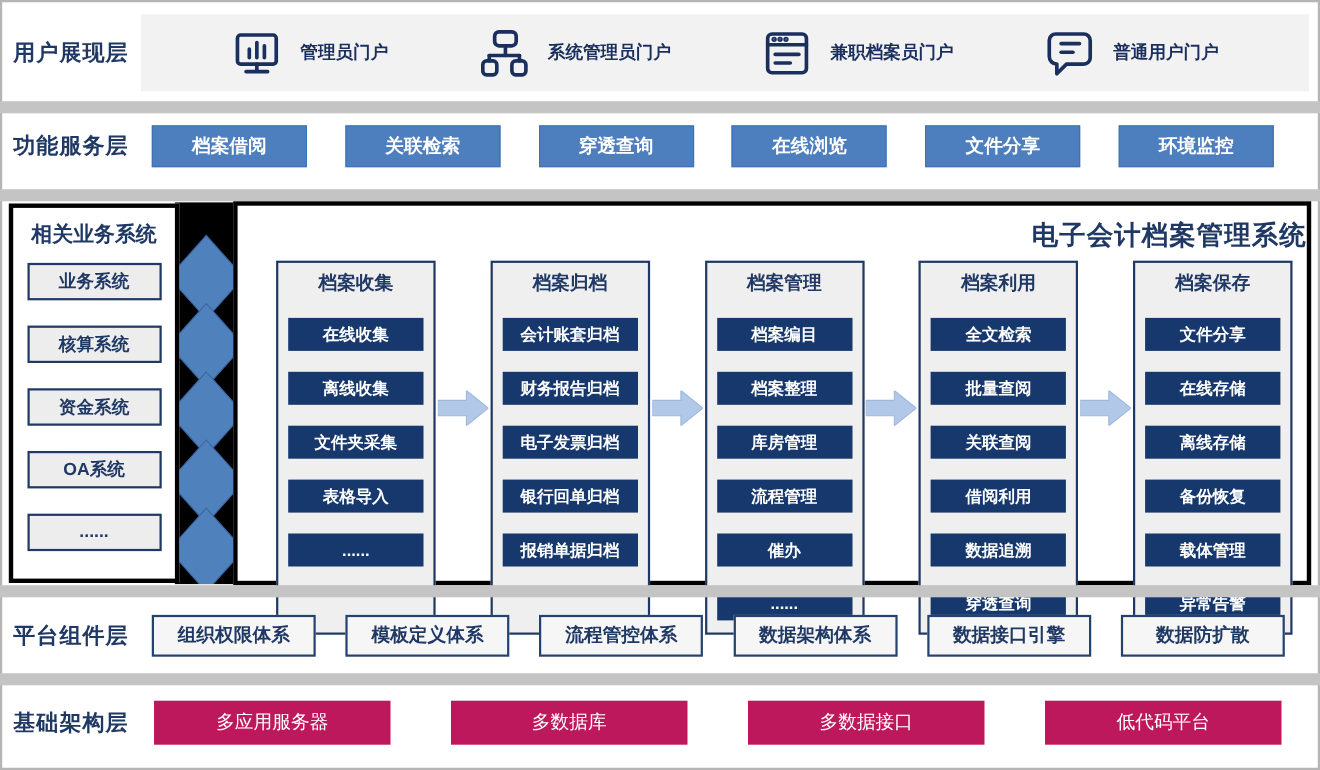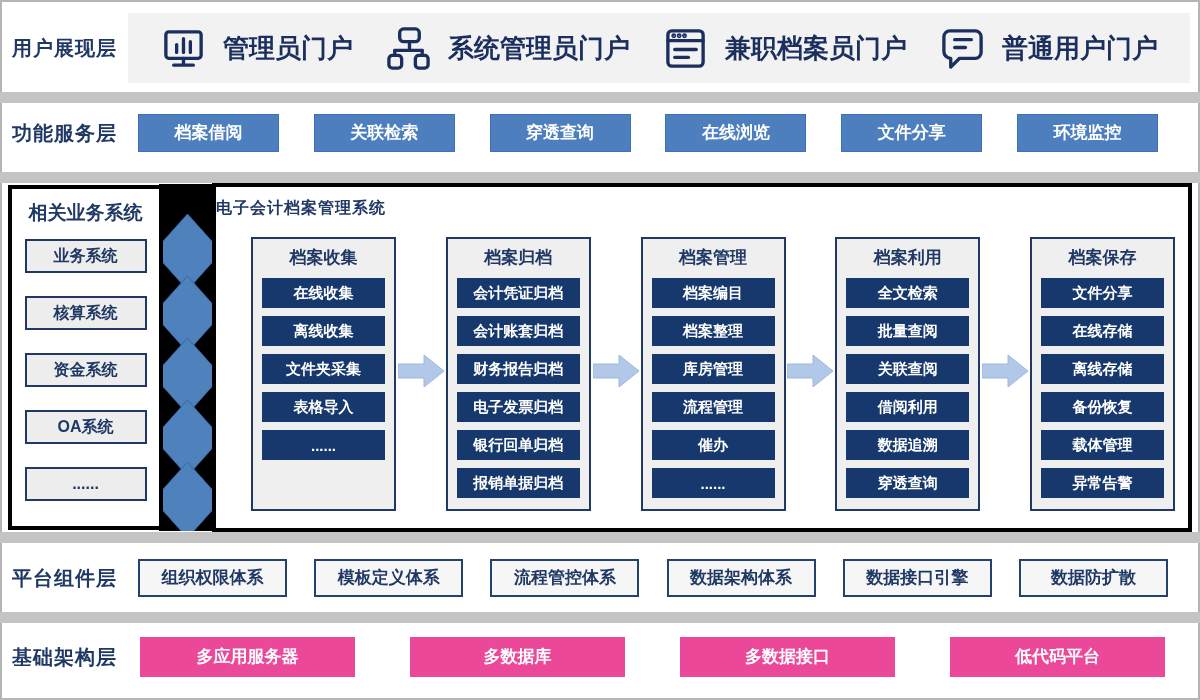--- a/index.html
+++ b/index.html
@@ -19,21 +19,21 @@
   }
 
   
   #row-presentation { top:4px; height:88px; }
   .portal-strip {
     position:absolute; left:128px; top:9px; width:1062px; height:70px;
     background:#f2f2f2; display:flex; align-items:center; justify-content:space-evenly;
   }
   .portal { display:flex; align-items:center; gap:16px; }
   .portal svg { display:block; }
-  .portal-label { font-size:26px; font-weight:bold; color:#1b2f5e; white-space:nowrap; }
+  .portal-label { font-size:16px; font-weight:bold; color:#1b2f5e; white-space:nowrap; }
 
   
   #row-function { top:103px; height:59px; }
   .fn-buttons {
     position:absolute; left:138px; right:42px; top:50%; transform:translateY(-50%);
     display:flex; justify-content:space-between;
   }
   .fn-btn {
     width:141px; height:38px; background:#4d7ebd; border:1px solid #3c72b6;
     color:#ffffff; font-weight:bold; font-size:17px;
@@ -51,29 +51,29 @@
   .left-items { display:flex; flex-direction:column; gap:23px; margin-top:13px; align-items:center; }
   .left-item {
     width:122px; height:34px; background:#ededed; border:2px solid #1f3864;
     display:flex; align-items:center; justify-content:center;
     color:#1f3864; font-weight:bold; font-size:16px; white-space:nowrap;
   }
   .main-panel {
     position:absolute; left:212px; top:0; width:980px; height:349px;
     background:#fff; border:4px solid #000;
   }
-  .main-title { text-align:left; margin-top:11px; font-size:16px; font-weight:bold; color:#1f3864; letter-spacing:1px; }
+  .main-title { text-align:right; margin-top:11px; font-size:24px; font-weight:bold; color:#1f3864; letter-spacing:1px; }
   .columns { position:absolute; left:35px; top:50px; width:924px; display:flex; justify-content:space-between; }
   .column { width:145px; background:#efefef; border:2px solid #1f3864; padding-bottom:11px; }
   .col-title { text-align:center; margin:7px 0 9px; font-size:17px; font-weight:bold; color:#1f3864; white-space:nowrap; }
   .col-items { display:flex; flex-direction:column; gap:8px; align-items:center; }
   .col-item {
     width:123px; height:30px; background:#16386d; color:#ffffff;
     font-size:15px; font-weight:bold;
-    display:flex; align-items:center; justify-content:center; white-space:nowrap;
+    display:flex; align-items:center; justify-content:center; white-space:nowrap;margin-top:11px;
   }
   .flow-arrow { position:absolute; top:168px; width:46px; height:32px; }
 
   
   #row-platform { top:543px; height:69px; }
   .pf-boxes {
     position:absolute; left:138px; right:32px; top:50%; transform:translateY(-50%);
     display:flex; justify-content:space-between;
   }
   .pf-box {
@@ -82,22 +82,22 @@
     display:flex; align-items:center; justify-content:center; white-space:nowrap;
   }
 
   
   #row-infra { top:623px; height:67px; }
   .infra-buttons {
     position:absolute; left:140px; right:35px; top:50%; transform:translateY(-50%);
     display:flex; justify-content:space-between;
   }
   .infra-btn {
-    width:215px; height:40px; background:#ec4899; color:#ffffff;
-    font-weight:bold; font-size:17px;
+    width:215px; height:40px; background:#be185d; color:#ffffff;
+    font-weight:normal; font-size:17px;
     display:flex; align-items:center; justify-content:center; white-space:nowrap;
   }
 </style>
 </head>
 <body>
 
 <div class="page">
 
   <div class="row" id="row-presentation">
     <div class="layer-label">用户展现层</div>
@@ -214,21 +214,20 @@
             <div class="col-item">离线收集</div>
             <div class="col-item">文件夹采集</div>
             <div class="col-item">表格导入</div>
             <div class="col-item">......</div>
           </div>
         </div>
 
         <div class="column">
           <div class="col-title">档案归档</div>
           <div class="col-items">
-            <div class="col-item">会计凭证归档</div>
             <div class="col-item">会计账套归档</div>
             <div class="col-item">财务报告归档</div>
             <div class="col-item">电子发票归档</div>
             <div class="col-item">银行回单归档</div>
             <div class="col-item">报销单据归档</div>
           </div>
         </div>
 
         <div class="column">
           <div class="col-title">档案管理</div>

